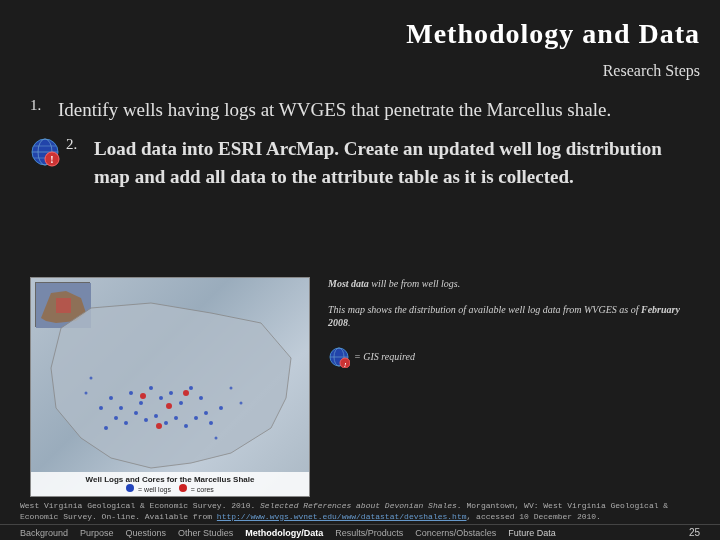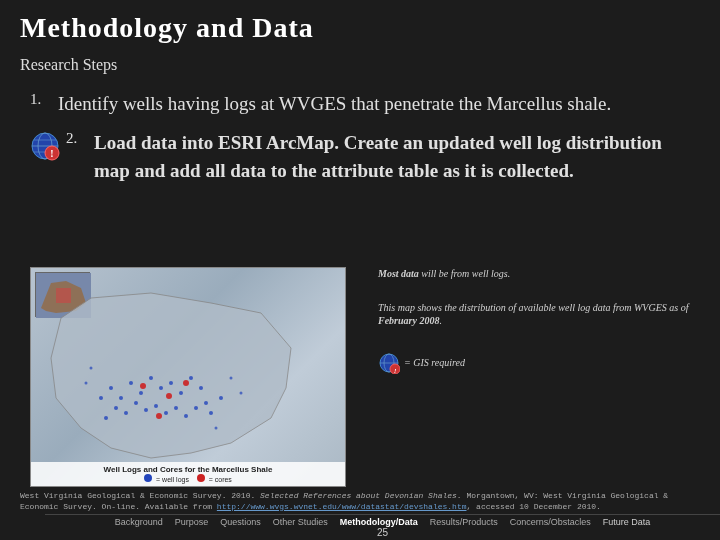--- a/index.html
+++ b/index.html
@@ -17,22 +17,22 @@
     .slide {
       width: 720px;
       height: 540px;
       background: #1c1c1c;
       position: relative;
       display: flex;
       flex-direction: column;
     }
 
     .header {
-      text-align: left;
-      padding: 12px 20px 8px;
+      text-align: right;
+      padding: 18px 20px 8px;
     }
 
     .header-title {
       font-size: 28px;
       color: #ffffff;
       font-weight: bold;
       font-family: 'Georgia', serif;
       letter-spacing: 1px;
     }
 
@@ -84,21 +84,21 @@
     }
 
     .map-section {
       display: flex;
       flex-direction: row;
       padding: 4px 20px 0 30px;
       flex: 1;
     }
 
     .map-container {
-      width: 316px;
+      width: 280px;
       height: 220px;
       background: #c8c8c8;
       border: 1px solid #888;
       position: relative;
       flex-shrink: 0;
     }
 
     .map-img-placeholder {
       width: 100%;
       height: 100%;
@@ -131,27 +131,27 @@
     }
 
     .map-legend {
       font-size: 7px;
       color: #222;
     }
 
     .side-notes {
       display: flex;
       flex-direction: column;
-      padding-left: 32px;
+      padding-left: 18px;
       font-size: 10px;
       color: #d0d0d0;
       font-family: 'Georgia', serif;
       font-style: italic;
       justify-content: flex-start;
-      gap: 20px;
+      gap: 12px;
       flex: 1;
     }
 
     .side-note {
       line-height: 1.35;
     }
 
     .gis-note {
       display: flex;
       align-items: center;
@@ -171,27 +171,26 @@
     .footer-ref {
       font-size: 8px;
       color: #aaaaaa;
       font-family: Liberation Mono, monospace;
       padding: 4px 20px 2px 20px;
       line-height: 1.3;
     }
 
     .nav-bar {
       display: flex;
-      flex-direction: column;
+      flex-direction: row;
       justify-content: space-between;
       align-items: center;
       padding: 2px 20px;
       border-top: 1px solid #444;
       background: #1c1c1c;
-      margin-left: 45px;
     }
 
     .nav-items {
       display: flex;
       gap: 12px;
     }
 
     .nav-item {
       font-size: 9px;
       color: #aaaaaa;

